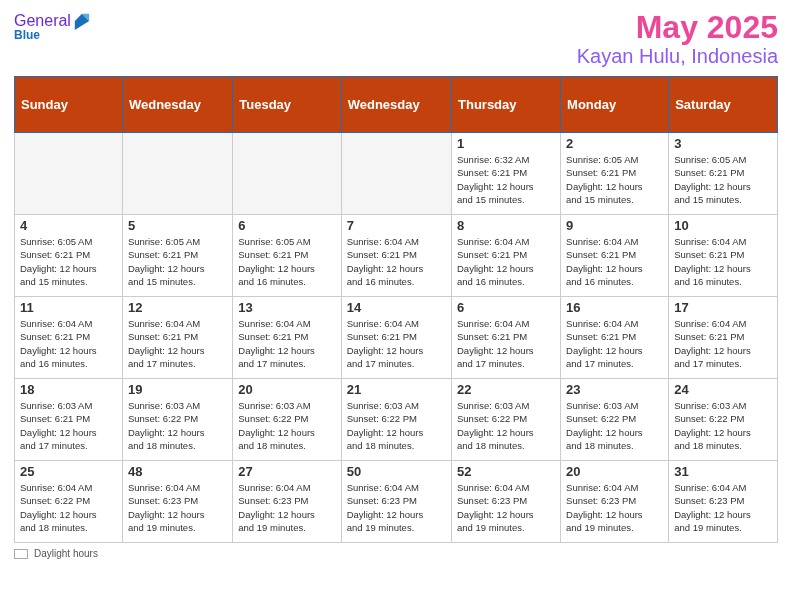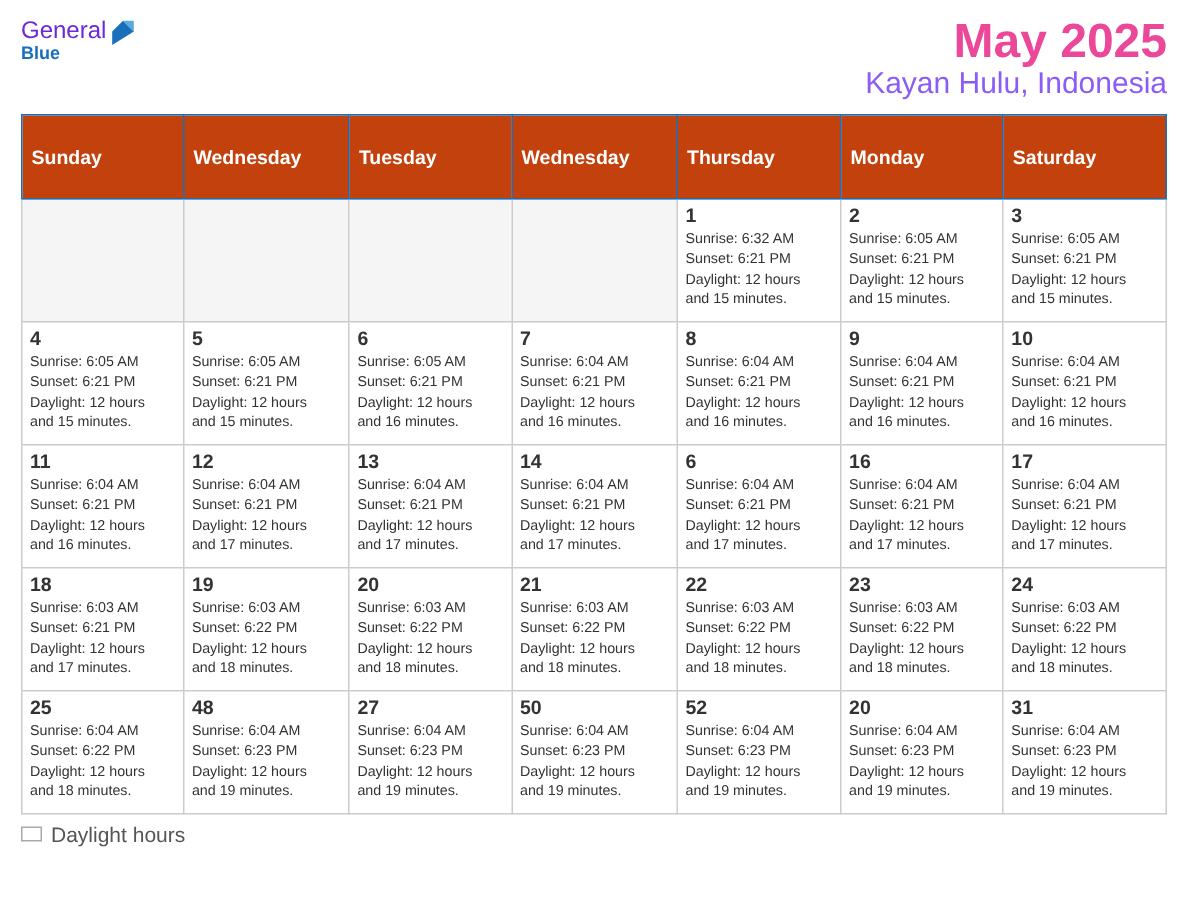--- a/index.html
+++ b/index.html
@@ -79,21 +79,21 @@
       margin-bottom: 2px;
       display: block;
     }
     .day-info {
       font-size: 9.5px;
       line-height: 1.4;
       color: #333;
     }
     .footer {
       margin-top: 5px;
-      font-size: 14px;
+      font-size: 10px;
       color: #555;
       display: flex;
       align-items: center;
       gap: 6px;
     }
     .footer-box {
       width: 14px;
       height: 10px;
       background: #fff;
       border: 1px solid #aaa;

